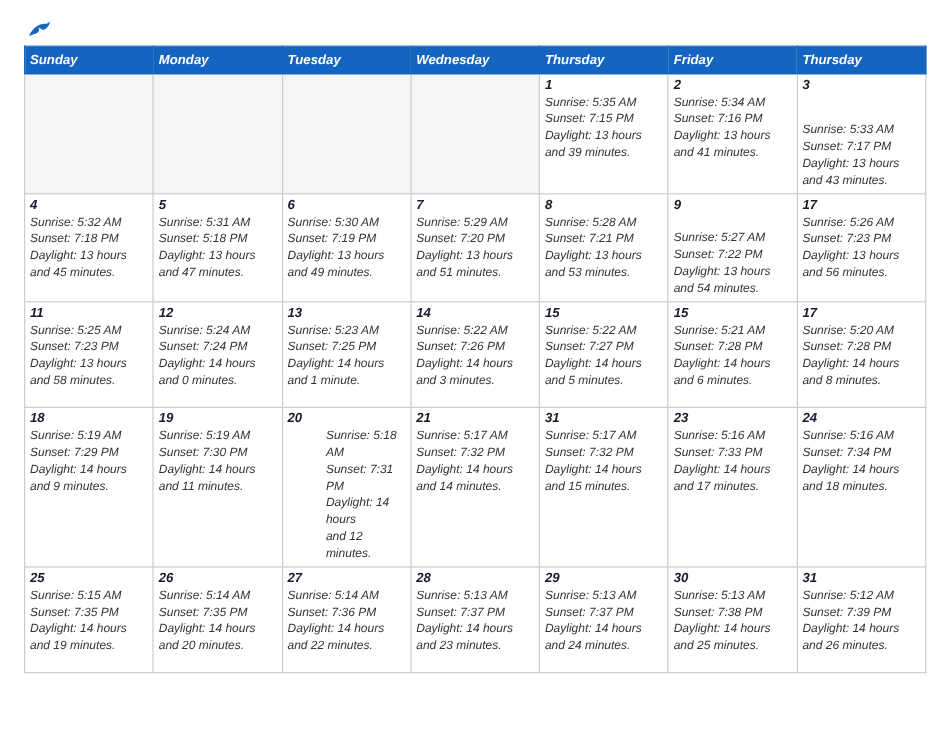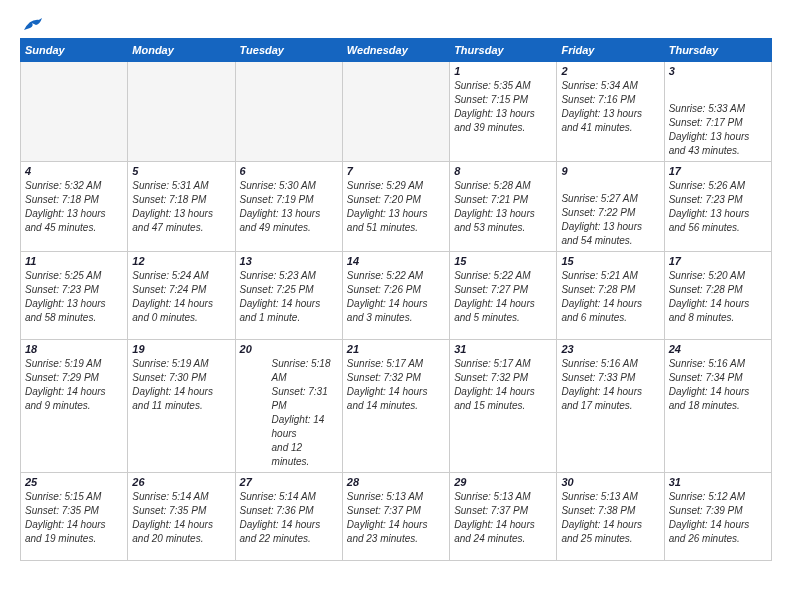--- a/index.html
+++ b/index.html
@@ -151,21 +151,21 @@
           <td>
             <div class="day-num">4</div>
             <div class="day-info" style="white-space: pre-line;">Sunrise: 5:32 AM
 Sunset: 7:18 PM
 Daylight: 13 hours
 and 45 minutes.</div>
           </td>
           <td>
             <div class="day-num">5</div>
             <div class="day-info" style="white-space: pre-line;">Sunrise: 5:31 AM
-Sunset: 7:18 PM
+Sunset: 5:18 PM
 Daylight: 13 hours
 and 47 minutes.</div>
           </td>
           <td>
             <div class="day-num">6</div>
             <div class="day-info" style="white-space: pre-line;">Sunrise: 5:30 AM
 Sunset: 7:19 PM
 Daylight: 13 hours
 and 49 minutes.</div>
           </td>

